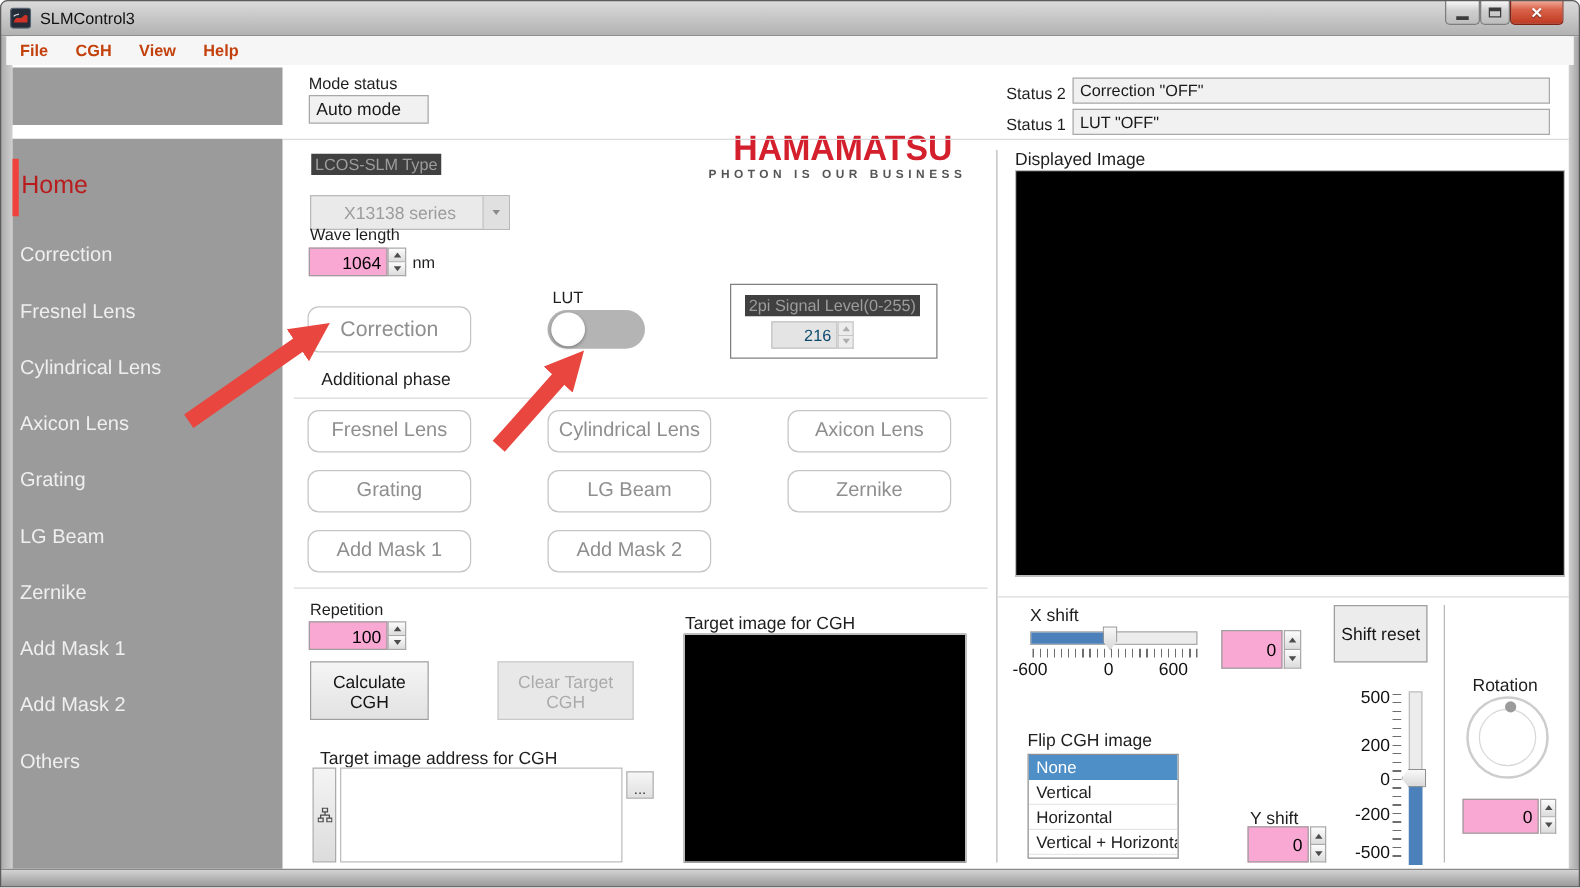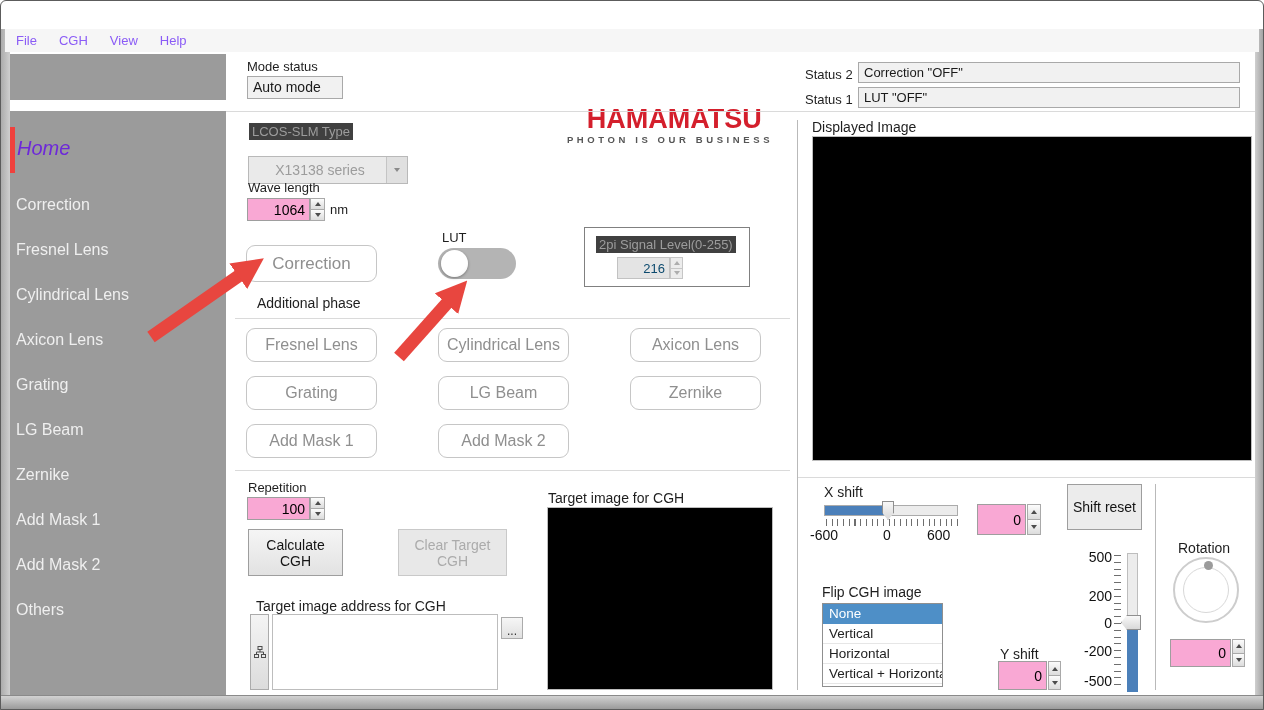--- a/index.html
+++ b/index.html
@@ -21,27 +21,27 @@
   .win-title { position:absolute; left:32px; top:7px; font-size:13px; color:#111; }
   .wc { position:absolute; top:0; height:20px; border:1px solid #7d7d7d; border-top:none;
         border-radius:0 0 4px 4px; cursor:pointer; display:flex; align-items:center; justify-content:center; }
   .wc.min, .wc.max { background:linear-gradient(#fdfdfd,#cfcfcf 45%,#bdbdbd); }
   .wc.close { background:linear-gradient(#f2b2a2,#d9634a 40%,#bf3a22); border-color:#7e2414; }
   .glyph-min { width:10px; height:3px; background:#3c3c3c; margin-top:9px; }
   .glyph-max { width:10px; height:8px; border:1px solid #3c3c3c; border-top-width:3px; background:transparent; }
   .glyph-close { color:#fff; font-size:12px; font-weight:bold; text-shadow:0 1px 1px rgba(0,0,0,.5); line-height:1; }
 
   .menubar { position:absolute; left:5px; top:29px; width:1254px; height:23px; background:#f6f6f6; display:flex; align-items:center; }
-  .menu-item { font-size:13px; color:#8b5cf6; padding:3px 11px; cursor:pointer; }
+  .menu-item { font-size:13px; color:#c2410c; padding:3px 11px; cursor:pointer;font-weight:bold; }
 
   
   .side-top   { position:absolute; left:10px; top:54px;  width:216px; height:46px;  background:#9b9b9b; }
   .side-main  { position:absolute; left:10px; top:111px; width:216px; height:584px; background:#9b9b9b; }
   .home-accent{ position:absolute; left:10px; top:127px; width:5px; height:46px; background:#f0413d; z-index:5; }
-  .nav-home   { position:absolute; left:17px; top:137px; font-size:20px; color:#6d28d9; cursor:pointer; z-index:5; white-space:nowrap;font-style:italic; }
+  .nav-home   { position:absolute; left:17px; top:137px; font-size:20px; color:#b91c1c; cursor:pointer; z-index:5; white-space:nowrap; }
   .nav-item   { position:absolute; left:16px; font-size:16px; color:#efefef; cursor:pointer; z-index:5; white-space:nowrap; }
 
   
   .lbl   { position:absolute; font-size:13px; color:#1e1e1e; white-space:nowrap; }
   .lbl14 { font-size:14px; }
   .dislbl{ position:absolute; font-size:13px; color:#9c9c9c; background:#404040; padding:1px 3px; white-space:nowrap; }
   .field { position:absolute; background:#f1f1f1; border:1px solid #a9a9a9; font-size:13px; color:#1a1a1a;
            padding:2px 5px; white-space:nowrap; overflow:hidden; }
   .sep   { position:absolute; background:#dadada; }
   .vsep  { position:absolute; background:#b9b9b9; }
@@ -128,20 +128,37 @@
 </style>
 </head>
 <body>
 
 <div class="screen">
 
   <div class="frame-left"></div>
   <div class="frame-right"></div>
   <div class="frame-bottom"></div>
 
+  <div class="titlebar">
+    <svg class="app-icon" viewBox="0 0 17 17">
+      <rect x="0.5" y="0.5" width="16" height="16" rx="2.5" fill="#232c38" stroke="#5a6573"></rect>
+      <path d="M3 12 C5 5, 7.5 10.5, 10 7.5 C11.5 5.8, 13 5.5, 14 6.5 L14 12 Z" fill="#cf3228"></path>
+      <path d="M3 7 C4.5 5, 6 6.5, 7 5" stroke="#e8e8e8" stroke-width="1" fill="none"></path>
+    </svg>
+    <span class="win-title">SLMControl3</span>
+    <div class="wc min" style="left:1156px; width:28px;">
+      <span class="glyph-min"></span>
+    </div>
+    <div class="wc max" style="left:1184px; width:24px;">
+      <span class="glyph-max"></span>
+    </div>
+    <div class="wc close" style="left:1208px; width:43px;">
+      <span class="glyph-close">✕</span>
+    </div>
+  </div>
 
   <div class="menubar">
     <span class="menu-item">File</span>
     <span class="menu-item">CGH</span>
     <span class="menu-item">View</span>
     <span class="menu-item">Help</span>
   </div>
 
   <div class="side-top"></div>
   <div class="side-main"></div>

